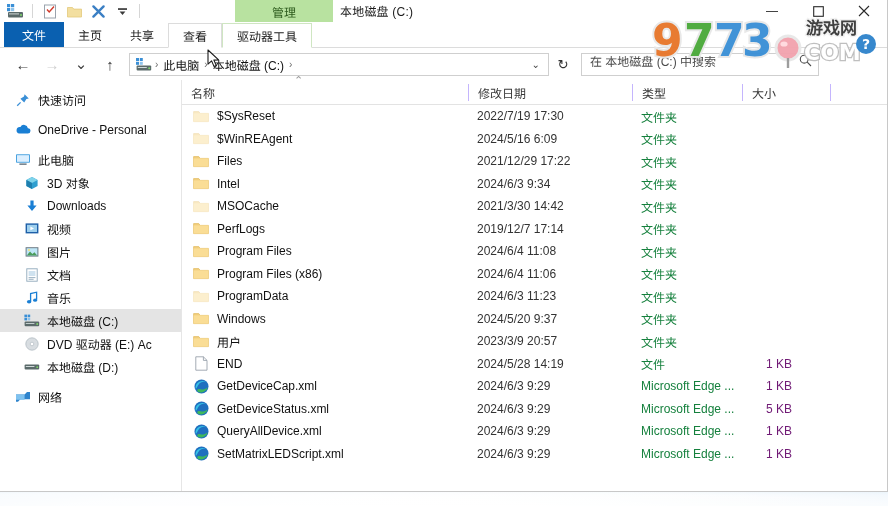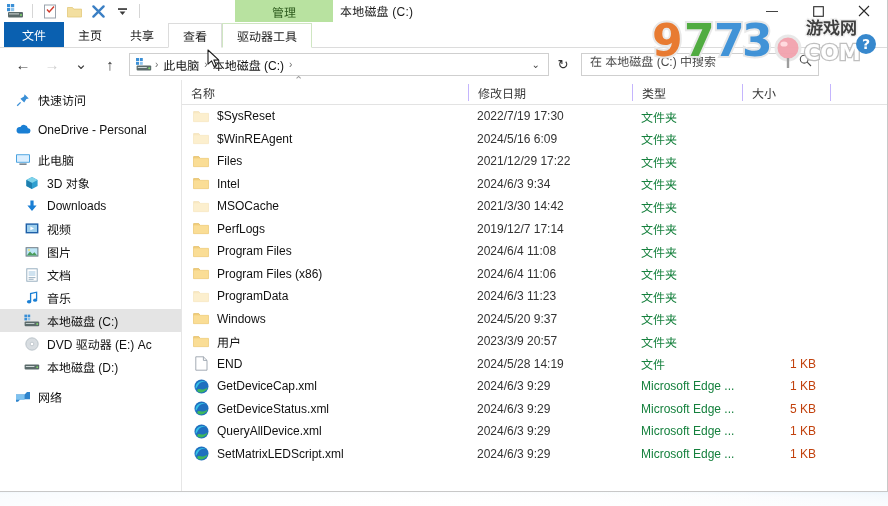--- a/index.html
+++ b/index.html
@@ -220,21 +220,21 @@
     font-size: 12px; color: #111;
     white-space: nowrap;
   }
   .cell-name {
     width: 286px; flex: none;
     display: flex; align-items: center;
     padding-left: 9px;
   }
   .cell-date { width: 164px; flex: none; padding-left: 9px; color: #333; }
   .cell-type { width: 110px; flex: none; padding-left: 9px; color: #15803d; overflow: hidden; text-overflow: ellipsis; }
-  .cell-size { width: 88px; flex: none; text-align: right; padding-right: 14px; color: #c2410c; }
+  .cell-size { width: 88px; flex: none; text-align: center; padding-right: 14px; color: #701a75; }
   .ficon { width: 20px; flex: none; display: flex; align-items: center; justify-content: center; margin-right: 6px; }
   .dim-icon { opacity: .45; }
 
   
   svg { display: block; }
 
   
   .watermark {
     position: absolute; right: 10px; top: 8px;
     width: 230px; height: 68px;

